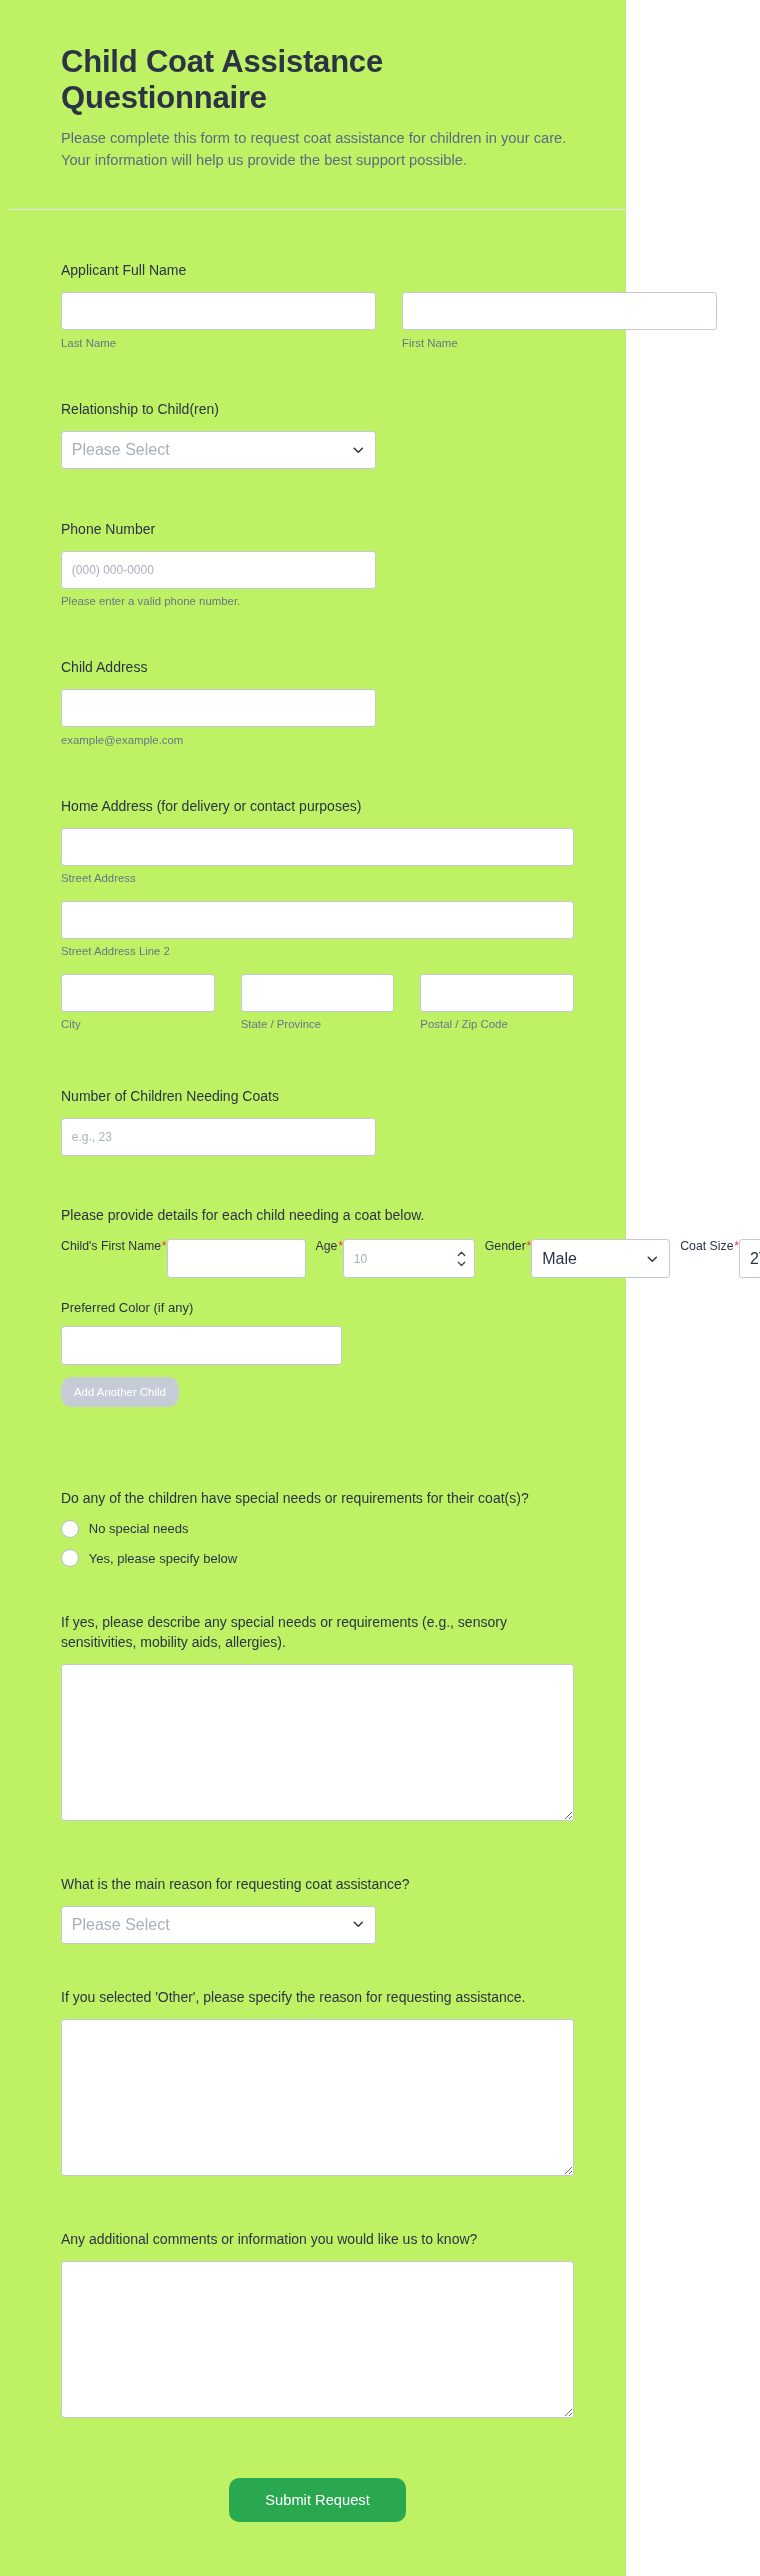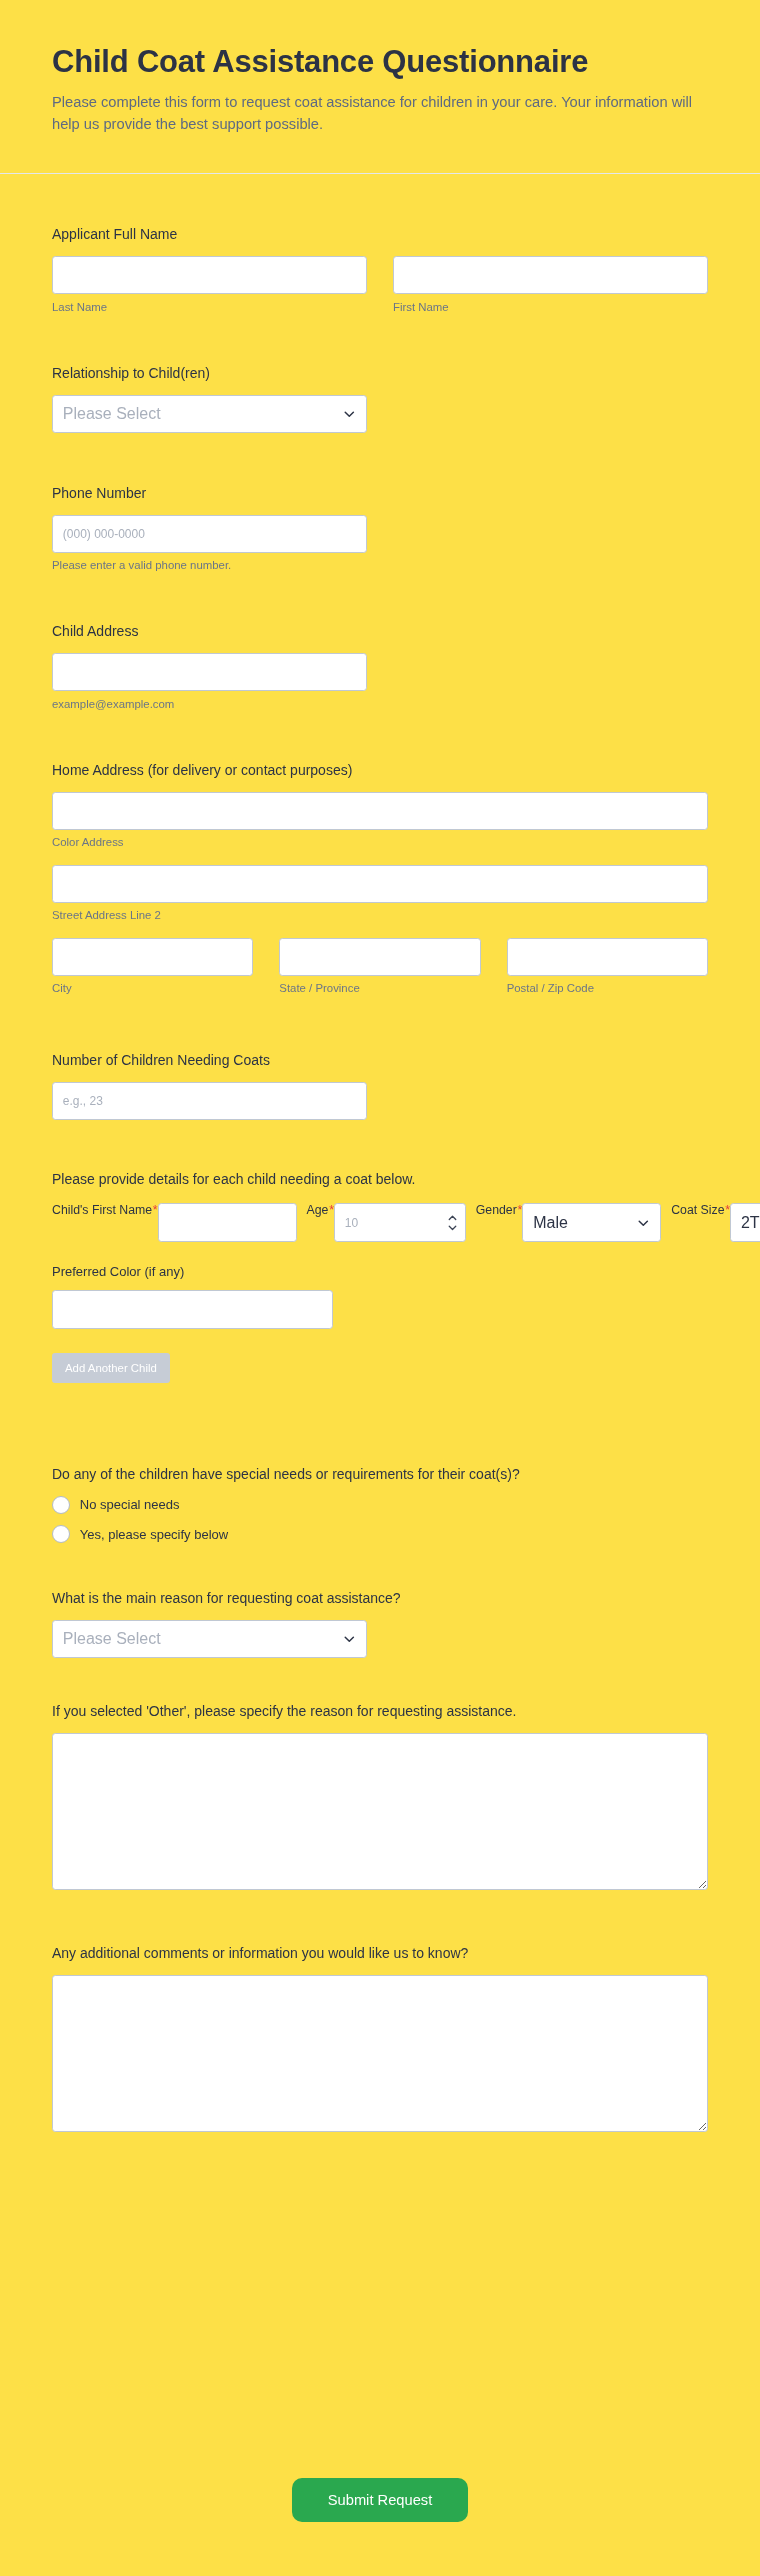--- a/index.html
+++ b/index.html
@@ -3,25 +3,26 @@
 <meta charset="utf-8">
 <style>
   * { box-sizing: border-box; margin: 0; padding: 0; }
   html, body { background: #ffffff; }
   body {
     width: 760px;
     font-family: "Liberation Sans", "DejaVu Sans", sans-serif;
     color: #2c3345;
   }
   .page {
-    width: 760px;
+    width: 626px;
     min-height: 2576px;
-    background: #fde047;
+    background: #bef264;
     display: flex;
     flex-direction: column;
+    padding-left: 9px;
   }
   
   .form-header {
     padding: 44px 52px 38px 52px;
     border-bottom: 0.8px solid #e3e7ed;
   }
   .form-title {
     font-size: 31px;
     font-weight: 700;
     letter-spacing: -0.2px;
@@ -112,29 +113,29 @@
     flex-direction: column;
     justify-content: center;
     gap: 4.1px;
     cursor: pointer;
   }
   .spin .spin-btn { display: flex; justify-content: center; }
   .color-field { margin-top: 21px; }
   .color-field .label { font-size: 13px; margin-bottom: 8.2px; }
   .color-input { width: 281px; height: 39px; }
   .add-child-btn {
-    margin-top: 24px;
+    margin-top: 12px;
     display: inline-block;
     background: #c6ccd6;
     color: #ffffff;
     font-size: 11.4px;
     font-weight: 500;
     font-family: inherit;
     border: none;
-    border-radius: 3px;
+    border-radius: 11px;
     padding: 9px 13px;
     cursor: pointer;
     text-align: right;
   }
   
   .radio-option {
     display: flex;
     align-items: center;
     gap: 9.8px;
     margin-top: 11.4px;
@@ -226,21 +227,21 @@
 
     <div class="field">
       <span class="label">Child Address</span>
       <input class="input w-half" type="text" style="">
       <span class="sublabel">example@example.com</span>
     </div>
 
     <div class="field" style="margin-bottom:57px;">
       <span class="label">Home Address (for delivery or contact purposes)</span>
       <input class="input" type="text" style="">
-      <span class="sublabel">Color Address</span>
+      <span class="sublabel">Street Address</span>
       <input class="input mt20" type="text" style="">
       <span class="sublabel">Street Address Line 2</span>
       <div class="addr-row">
         <div class="col">
           <input class="input" type="text" style="">
           <span class="sublabel">City</span>
         </div>
         <div class="col">
           <input class="input" type="text" style="">
           <span class="sublabel">State / Province</span>
@@ -319,20 +320,24 @@
       <div class="radio-option">
         <span class="radio-circle"></span>
         <span class="radio-label">No special needs</span>
       </div>
       <div class="radio-option">
         <span class="radio-circle"></span>
         <span class="radio-label">Yes, please specify below</span>
       </div>
     </div>
 
+    <div class="field">
+      <span class="label" style="max-width:654px;">If yes, please describe any special needs or requirements (e.g., sensory sensitivities, mobility aids, allergies).</span>
+      <textarea class="textarea" style=""></textarea>
+    </div>
 
     <div class="field" style="margin-bottom:44px;">
       <span class="label">What is the main reason for requesting coat assistance?</span>
       <div class="select">
         <span class="select-value placeholder">Please Select</span>
         <svg class="chev" width="10.6" height="6.5" viewBox="0 0 13 8">
             <path d="M1.5 1.5l5 5 5-5" stroke="#2c3345" stroke-width="1.8" fill="none" stroke-linecap="round" stroke-linejoin="round"></path>
           </svg>
       </div>
     </div>

